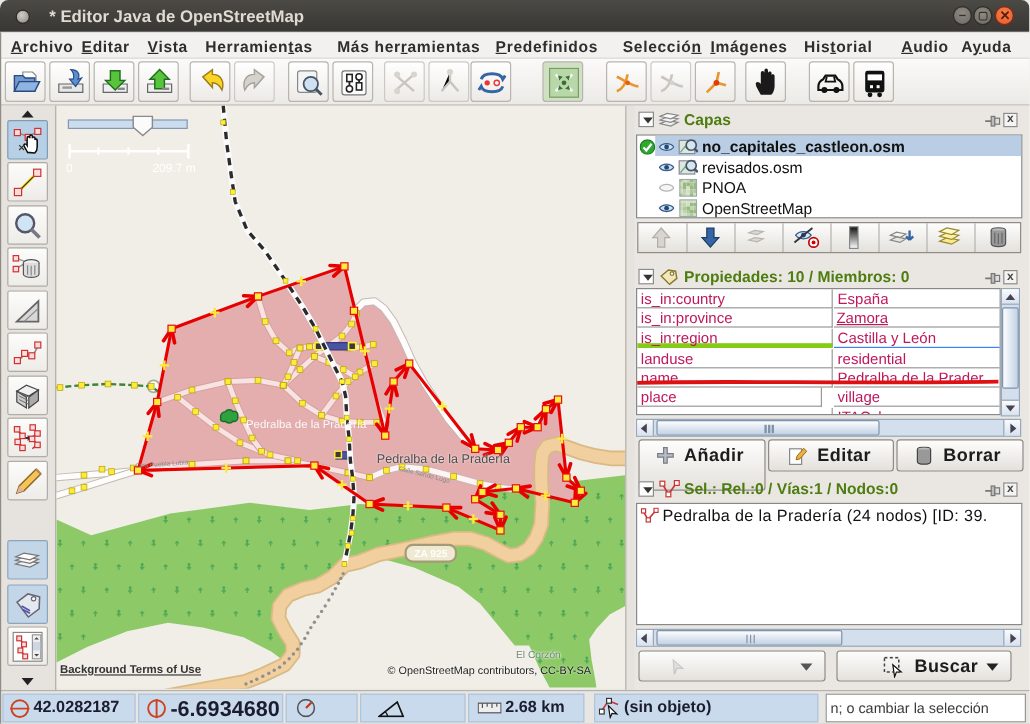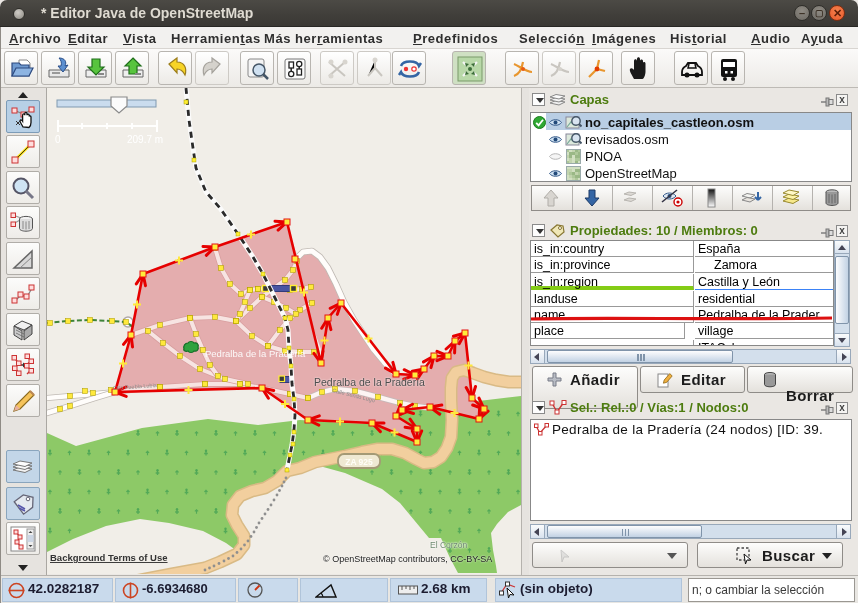--- a/index.html
+++ b/index.html
@@ -38,39 +38,39 @@
 .pin{position:absolute;left:291px;top:4px;width:14px;height:12px;}
 .pclose{position:absolute;left:307px;top:4px;width:12px;height:12px;background:#f5f4f2;border:1px solid #8a8a8a;color:#444;font-size:10px;line-height:10px;text-align:center;font-weight:bold;}
 .listarea{position:absolute;left:1px;width:322px;background:#fff;border:1px solid #888;}
 .btnrow button, .raised{font-family:"Liberation Sans",sans-serif;}
 .raised{position:absolute;border:1px solid #8f8c88;border-radius:3px;background:linear-gradient(#fdfdfc,#e4e1dc);font-size:15px;font-weight:bold;color:#1c1c1c;letter-spacing:0.4px;}
 
 #statusbar{position:absolute;left:0;top:575px;width:858px;height:28px;background:#e8e6e2;border-top:1px solid #b5b2ad;}
 .seg{position:absolute;top:2px;height:24px;background:#c9daec;border:1px solid #b0c4da;}
 #helpbox{position:absolute;left:688px;top:2px;width:167px;height:24px;background:#fff;border:1px solid #9a9792;overflow:hidden;}
 #helpbox .t{position:absolute;left:3px;top:4px;font-size:12px;color:#3a3a3a;white-space:nowrap;}
-.cell{position:absolute;font-size:12.5px;color:#000000;white-space:nowrap;overflow:hidden;}
+.cell{position:absolute;font-size:12.5px;color:#be185d;white-space:nowrap;overflow:hidden;}
 </style></head><body>
 <div id="win">
     <div id="titlebar">
       <div id="appicon"></div>
       <div id="title">* Editor Java de OpenStreetMap</div>
       <div id="bmin" class="wbtn"></div>
       <div class="wg" style="left:799px;top:7px">–</div>
       <div id="bmax" class="wbtn"></div>
       <div class="wg" style="left:815px;top:8px;font-size:9px;">▢</div>
       <div id="bclose" class="wbtn"></div>
       <div class="wg" style="left:833px;top:7px;color:#5a1d08;">✕</div>
     </div>
     <div id="menubar">
       <div class="mi" style="left:9px"><span style="text-decoration:underline">A</span>rchivo</div>
       <div class="mi" style="left:68px"><span style="text-decoration:underline">E</span>ditar</div>
       <div class="mi" style="left:123px"><span style="text-decoration:underline">V</span>ista</div>
       <div class="mi" style="left:171px">Herramien<span style="text-decoration:underline">t</span>as</div>
-      <div class="mi" style="left:264px">Más her<span style="text-decoration:underline">r</span>amientas</div>
+      <div class="mi" style="left:281px">Más her<span style="text-decoration:underline">r</span>amientas</div>
       <div class="mi" style="left:413px"><span style="text-decoration:underline">P</span>redefinidos</div>
       <div class="mi" style="left:519px">Selecció<span style="text-decoration:underline">n</span></div>
       <div class="mi" style="left:592px"><span style="text-decoration:underline">I</span>mágenes</div>
       <div class="mi" style="left:670px">His<span style="text-decoration:underline">t</span>orial</div>
       <div class="mi" style="left:751px"><span style="text-decoration:underline">A</span>udio</div>
       <div class="mi" style="left:801px">A<span style="text-decoration:underline">y</span>uda</div>
     </div>
     <div id="toolbar">
       <div class="tb" style="left:4px;">
         <svg width="26" height="26" viewBox="0 0 26 26">
@@ -893,21 +893,21 @@
           <div style="position:absolute;left:0;top:0px;width:163px;height:16px;border-right:1px solid #999;border-bottom:1px solid #999;">
             <div class="cell" style="left:3px;top:0.5px;">is_in:country</div>
           </div>
           <div style="position:absolute;left:164px;top:0px;width:139px;height:16px;border-bottom:1px solid #999;">
             <div class="cell" style="left:3px;top:0.5px;">España</div>
           </div>
           <div style="position:absolute;left:0;top:16px;width:163px;height:16px;border-right:1px solid #999;border-bottom:1px solid #999;">
             <div class="cell" style="left:3px;top:0.5px;">is_in:province</div>
           </div>
           <div style="position:absolute;left:164px;top:16px;width:139px;height:16px;border-bottom:1px solid #999;">
-            <div class="cell" style="left:19px;top:0.5px;">Zamora</div>
+            <div class="cell" style="left:2px;top:0.5px;text-decoration:underline;">Zamora</div>
           </div>
           <div style="position:absolute;left:0;top:33px;width:163px;height:16px;border-right:1px solid #999;border-bottom:4px solid #84cc16;">
             <div class="cell" style="left:3px;top:0.5px;">is_in:region</div>
           </div>
           <div style="position:absolute;left:164px;top:33px;width:139px;height:16px;border-bottom:1px solid #3b82f6;">
             <div class="cell" style="left:3px;top:0.5px;">Castilla y León</div>
           </div>
           <div style="position:absolute;left:0;top:50px;width:163px;height:16px;border-right:1px solid #999;border-bottom:1px solid #999;">
             <div class="cell" style="left:3px;top:0.5px;">landuse</div>
           </div>
@@ -967,21 +967,21 @@
             <rect x="1" y="2" width="10" height="13" fill="#fff" stroke="#888"></rect>
             <path d="M14,2 l-7,8 -1,4 4,-1 7,-8 z" fill="#f0b040" stroke="#906818" transform="scale(0.8) translate(2,0)"></path>
           </svg>
           <span style="position:absolute;left:40px;top:4px">Editar</span>
         </div>
         <div class="raised" style="left:218px;top:145px;width:106px;height:27px;">
           <svg width="14" height="16" viewBox="0 0 14 16" style="position:absolute;left:15px;top:5px">
             <ellipse cx="7" cy="2.5" rx="5.5" ry="2" fill="#bbb" stroke="#444"></ellipse>
             <path d="M1.5,2.5 v10 c0,1.3 2.5,2.3 5.5,2.3 s5.5,-1 5.5,-2.3 v-10" fill="#999" stroke="#444"></path>
           </svg>
-          <span style="position:absolute;left:38px;top:20px">Borrar</span>
+          <span style="position:absolute;left:38px;top:4px">Borrar</span>
         </div>
       </div>
       <div style="position:absolute;left:0;top:310px;width:329px;height:177px;">
         <div class="phead" style="top:0px">
           <div class="collapse"></div>
           <svg style="position:absolute;left:20px;top:2px" width="18" height="16" viewBox="0 0 18 16">
             <path d="M3,3 l5,9 7,-10" fill="none" stroke="#c33" stroke-width="1.4"></path>
             <rect x="1" y="1" width="4" height="4" fill="#fff" stroke="#c33"></rect>
             <rect x="6" y="10" width="4" height="4" fill="#fff" stroke="#c33"></rect>
             <rect x="13" y="0.5" width="4" height="4" fill="#fff" stroke="#c33"></rect>
@@ -1040,21 +1040,21 @@
       <div class="seg" style="left:495px;width:187px;"></div>
       <svg style="position:absolute;left:8px;top:6px" width="17" height="17" viewBox="0 0 17 17">
         <circle cx="8.5" cy="8.5" r="7" fill="none" stroke="#cc4422" stroke-width="1.6"></circle>
         <path d="M0.5,8.5 h16" stroke="#cc4422" stroke-width="1.6"></path>
       </svg>
       <div class="seg t" style="left:28px;top:5px;border:none;background:none;position:absolute;font-size:13.5px;font-weight:bold;color:#1c1c30;">42.0282187</div>
       <svg style="position:absolute;left:122px;top:6px" width="17" height="17" viewBox="0 0 17 17">
         <circle cx="8.5" cy="8.5" r="7" fill="none" stroke="#cc4422" stroke-width="1.6"></circle>
         <path d="M8.5,0.5 v16" stroke="#cc4422" stroke-width="1.6"></path>
       </svg>
-      <div style="position:absolute;left:142px;top:5px;font-size:13px;font-weight:bold;color:#1c1c30;">-6.6934680</div>
+      <div style="position:absolute;left:142px;top:5px;font-size:18px;font-weight:bold;color:#1c1c30;">-6.6934680</div>
       <svg style="position:absolute;left:247px;top:6px" width="16" height="16" viewBox="0 0 16 16">
         <circle cx="8" cy="8" r="7" fill="none" stroke="#555" stroke-width="1.3"></circle>
         <path d="M8,8 L12.5,3.5" stroke="#cc3311" stroke-width="1.8"></path>
       </svg>
       <svg style="position:absolute;left:315px;top:7px" width="22" height="15" viewBox="0 0 22 15">
         <path d="M1,14 L21,14 L16,2 Z" fill="none" stroke="#111" stroke-width="1.4"></path>
         <path d="M8,14 A7,7 0 0 0 6,10" fill="none" stroke="#111" stroke-width="1.1"></path>
       </svg>
       <svg style="position:absolute;left:398px;top:9px" width="20" height="10" viewBox="0 0 20 10">
         <rect x="0.5" y="1" width="19" height="8" fill="#eee" stroke="#555"></rect>

